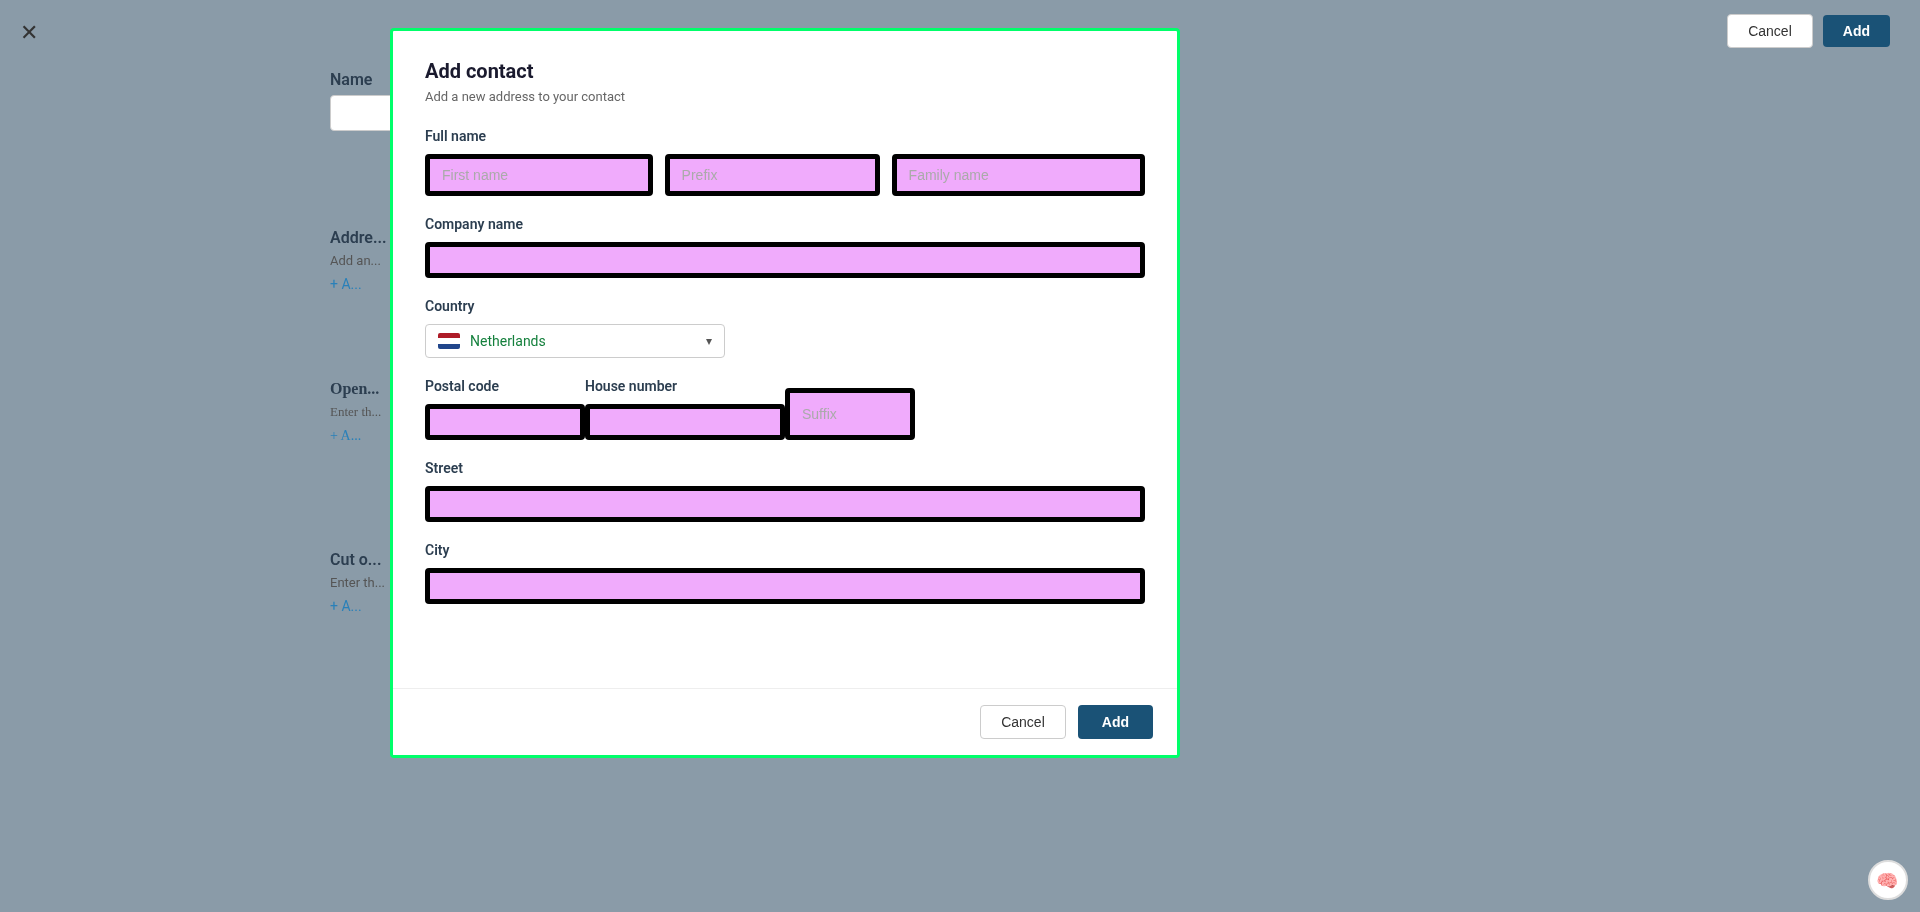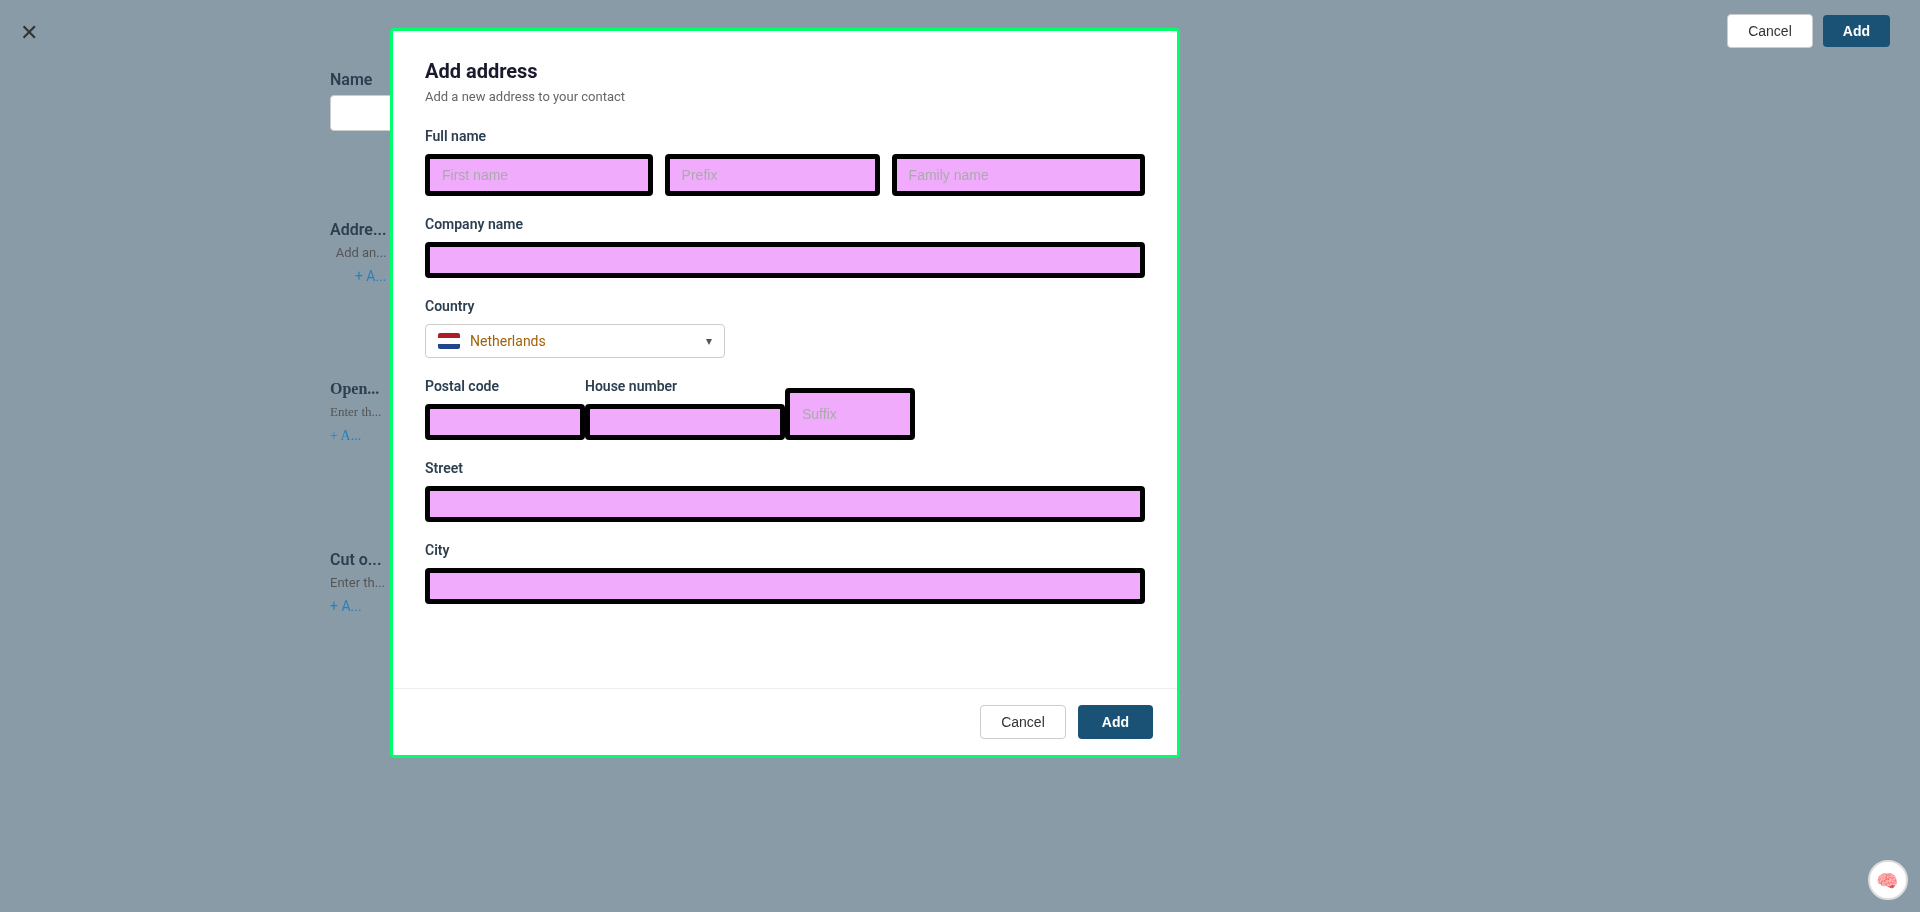--- a/index.html
+++ b/index.html
@@ -210,21 +210,21 @@
       border-radius: 2px;
       overflow: hidden;
     }
 
     .nl-flag-red { width: 100%; height: 33%; background: #AE1C28; }
     .nl-flag-white { width: 100%; height: 34%; background: white; }
     .nl-flag-blue { width: 100%; height: 33%; background: #21468B; }
 
     .country-name {
       font-size: 14px;
-      color: #a16207;
+      color: #15803d;
     }
 
     .chevron-down {
       font-size: 12px;
       color: #555;
     }
 
     .address-row {
       display: flex;
       margin-bottom: 20px;
@@ -290,23 +290,22 @@
       justify-content: center;
       font-size: 18px;
     }
 
     
     .bg-name-section {
       top: 70px;
       left: 330px;
     }
     .bg-address-section {
-      top: 220px;
+      top: 228px;
       left: 330px;
-      text-align: right;
     }
     .bg-opening-section {
       top: 380px;
       left: 330px;
       font-family: Liberation Serif, serif;
     }
     .bg-cut-section {
       top: 550px;
       left: 330px;
     }
@@ -342,21 +341,21 @@
 
 <div class="bg-section bg-cut-section">
   <div class="bg-label">Cut o...</div>
   <div class="bg-sublabel">Enter th...</div>
   <div class="bg-add-link">+ A...</div>
 </div>
 
 <div class="dialog-container">
   <div class="dialog-scrollable">
 
-    <div class="dialog-title">Add address</div>
+    <div class="dialog-title">Add contact</div>
     <div class="dialog-subtitle">Add a new address to your contact</div>
 
     <div class="section-label">Full name</div>
     <div class="form-row">
       <input type="text" class="input-first-name" placeholder="First name" style="">
       <input type="text" class="input-prefix" placeholder="Prefix" style="">
       <input type="text" class="input-family-name" placeholder="Family name" style="">
     </div>
 
     <div class="form-group">

